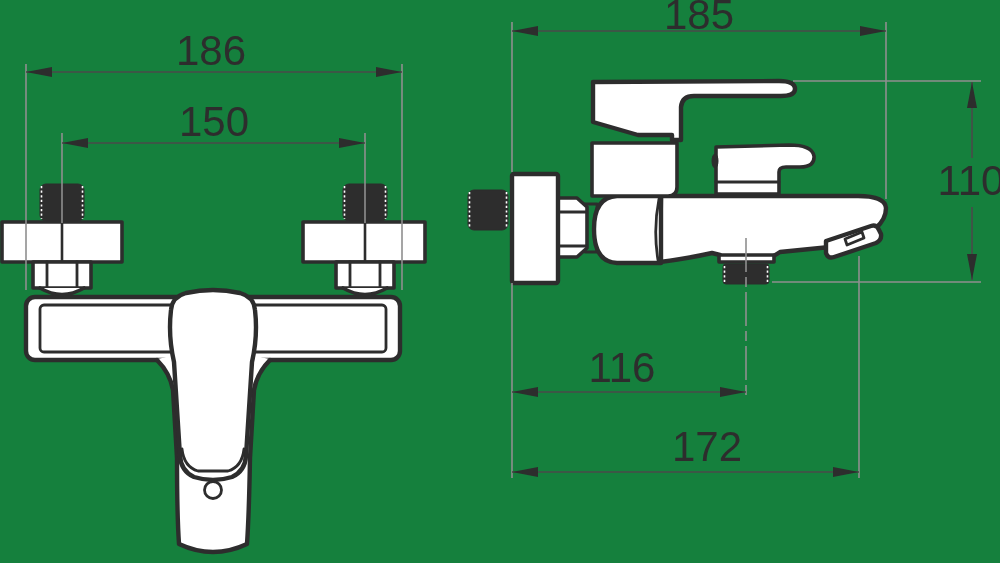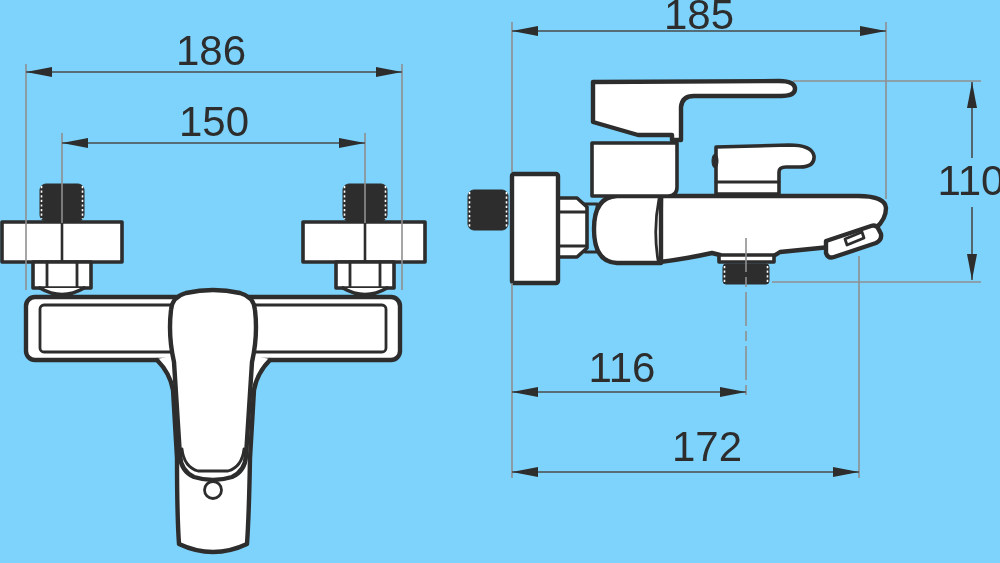--- a/index.html
+++ b/index.html
@@ -1,16 +1,16 @@
 <!DOCTYPE html>
 <html><head>
 <meta charset="utf-8">
 <style>
   html,body{margin:0;padding:0;background:#ffffff;}
-  .canvas{position:relative;width:1000px;height:563px;background:#7dd3fc;overflow:hidden;
+  .canvas{position:relative;width:1000px;height:563px;background:#15803d;overflow:hidden;
           font-family:"Liberation Sans", sans-serif;}
   svg{position:absolute;left:0;top:0;}
   text.dim{font-family:"Liberation Sans", sans-serif;font-size:42px;fill:#2d2d2d;}
   .outline{fill:#ffffff;stroke:#2d2d2d;stroke-width:3.6;stroke-linejoin:round;stroke-linecap:round;}
   .outline-thick{fill:#ffffff;stroke:#2d2d2d;stroke-width:4.4;stroke-linejoin:round;stroke-linecap:round;}
   .inner{fill:none;stroke:#2d2d2d;stroke-width:2.8;stroke-linejoin:round;stroke-linecap:round;}
   .dark{fill:#2d2d2d;stroke:#2d2d2d;stroke-width:1;}
   .knurl{stroke:#ffffff;stroke-width:1.6;stroke-dasharray:2.2 2.4;fill:none;}
   .ext{stroke:#8f8f8f;stroke-width:1.6;fill:none;}
   .dimline{stroke:#4a4a4a;stroke-width:1.6;fill:none;}

